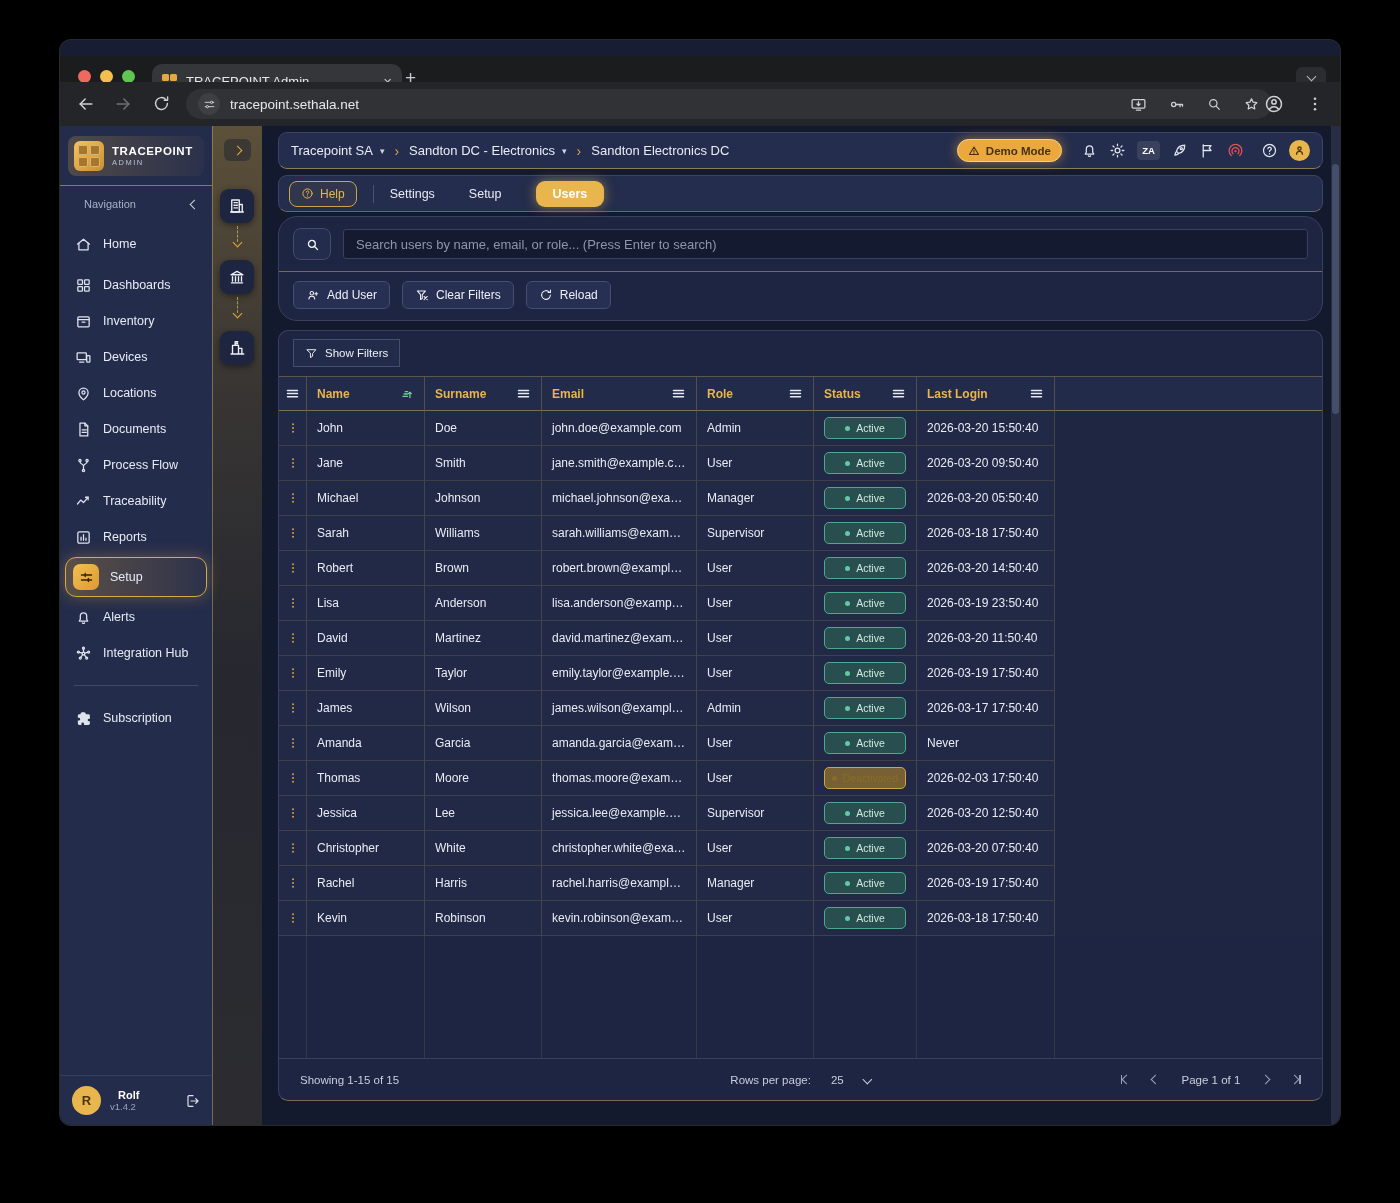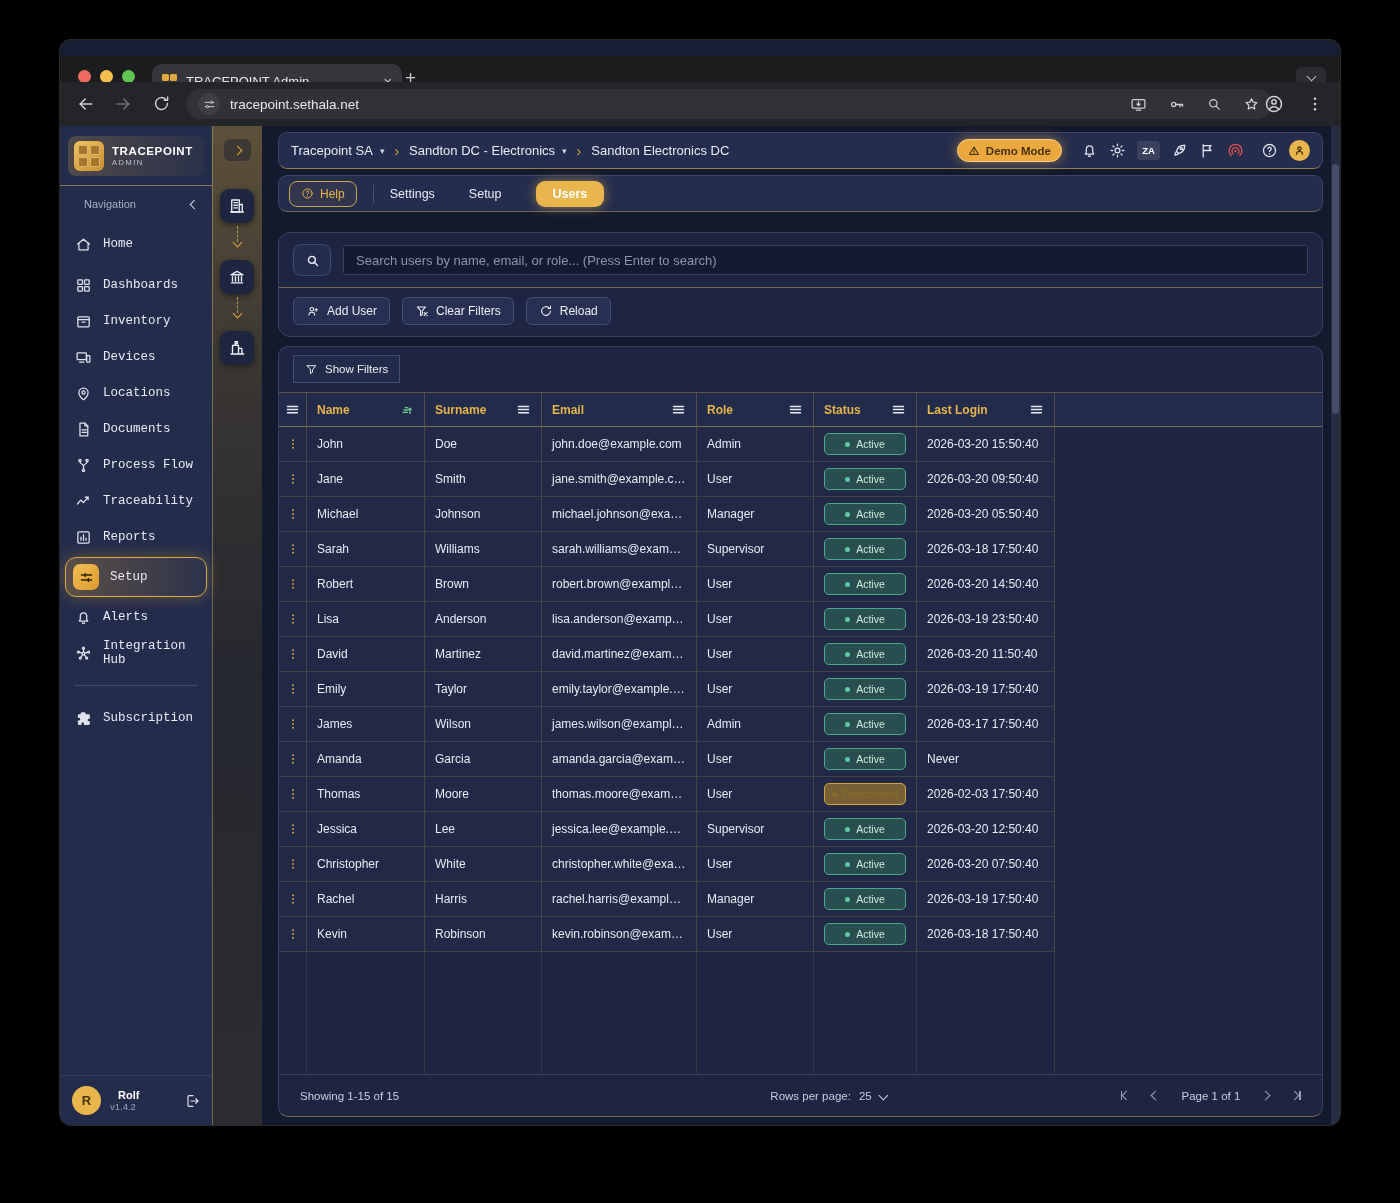--- a/index.html
+++ b/index.html
@@ -36,21 +36,21 @@
   
   .sidebar{position:absolute;left:0;top:0;bottom:0;width:152px;background:#232c4b;border-right:1px solid rgba(214,178,92,.4);display:flex;flex-direction:column;}
   .brandwrap{padding:10px 8px 9px 8px;border-bottom:1px solid rgba(220,181,92,.55);}
   .brand{display:flex;align-items:center;gap:8px;background:linear-gradient(90deg,rgba(233,176,68,.22),rgba(233,176,68,.04));border-radius:8px;padding:5px 6px;}
   .brandtile{width:30px;height:30px;border-radius:6px;background:linear-gradient(135deg,#f3c35f,#c98f2e);display:grid;grid-template-columns:10px 10px;grid-template-rows:10px 10px;gap:2px;align-content:center;justify-content:center;}
   .brandtile span{background:#a8762a;border-radius:2px;box-shadow:inset 0 0 0 1px rgba(255,235,180,.55);}
   .brandname{color:#fff;font-size:11.5px;font-weight:700;letter-spacing:.6px;line-height:1.1;}
   .brandsub{color:#b9c0d4;font-size:7.5px;letter-spacing:1.5px;}
   .navlabel{display:flex;align-items:center;justify-content:space-between;padding:12px 14px 8px 24px;color:#a7b0c8;font-size:11px;}
   .navlist{flex:1;padding-top:8px;}
-  .navitem{display:flex;align-items:center;gap:11px;height:36px;padding:0 0 0 15px;color:#e8ebf5;font-size:12.5px;font-weight:500;cursor:default;font-family:Liberation Mono, monospace;}
+  .navitem{display:flex;align-items:center;gap:11px;height:36px;padding:0 0 0 15px;color:#e8ebf5;font-size:12.5px;font-weight:500;cursor:default;}
   .navitem .nicon{width:17px;height:17px;color:#dfe3ee;flex:0 0 auto;}
   .navitem.active{margin:2px 5px;height:38px;padding-left:7px;border:1.5px solid #d9a940;border-radius:11px;background:linear-gradient(90deg,rgba(233,169,61,.28),rgba(233,169,61,.05));box-shadow:0 0 16px rgba(233,169,61,.35);}
   .navitem.active .iconbox{width:26px;height:26px;border-radius:7px;background:linear-gradient(135deg,#f2bf55,#dd9a2f);color:#2e2408;display:flex;align-items:center;justify-content:center;}
   .navdivider{height:1px;background:rgba(255,255,255,.14);margin:14px 14px;}
   .sidefoot{border-top:1px solid rgba(255,255,255,.09);padding:10px 12px;display:flex;align-items:center;gap:9px;}
   .uavatar{width:29px;height:29px;border-radius:50%;background:#e9b64d;color:#4a350e;font-weight:700;font-size:13px;display:flex;align-items:center;justify-content:center;}
   .uname{color:#fff;font-size:11px;font-weight:700;line-height:1.15;padding-left:8px;}
   .uver{color:#9aa3b8;font-size:9.5px;}
   .logout{margin-left:auto;color:#dfe3ee;width:16px;height:16px;}
 
@@ -75,21 +75,21 @@
   .topavatar{width:21px;height:21px;border-radius:50%;background:#e9b64d;color:#4a350e;display:flex;align-items:center;justify-content:center;}
   .topic{width:17px;height:17px;}
   .topic.red{color:#e05252}
 
   .bar-tabs{height:37px;margin-top:6px;display:flex;align-items:center;padding:0 10px;border-bottom-color:rgba(214,178,92,.45);}
   .helpbtn{display:flex;align-items:center;gap:6px;border:1px solid #caa449;color:#e9b64d;background:rgba(233,180,77,.07);height:24px;padding:0 11px;border-radius:8px;font-size:12px;}
   .tabdivider{width:1px;height:18px;background:#4a5270;margin:0 16px;}
   .apptab{color:#e9ecf5;font-size:12.5px;margin-right:34px;}
   .apptab.active{background:#e9b64d;color:#fff;font-weight:600;border-radius:9px;height:26px;display:flex;align-items:center;padding:0 17px;margin-right:0;box-shadow:0 0 12px rgba(233,182,77,.55);}
 
-  .panelA{margin-top:20px;background:#1d2542;border:1px solid #39405e;border-radius:12px;overflow:hidden;}
+  .panelA{margin-top:4px;background:#1d2542;border:1px solid #39405e;border-radius:19px;overflow:hidden;}
   .searchrow{display:flex;align-items:center;gap:12px;padding:11px 14px;border-bottom:1px solid rgba(214,178,92,.5);}
   .magbtn{width:36px;height:30px;border-radius:8px;border:1px solid #434b6b;background:#232c4c;color:#eef1f8;display:flex;align-items:center;justify-content:center;flex:0 0 auto;}
   .searchinput{flex:1;height:28px;background:#141b31;border:1px solid #39415f;border-radius:3px;color:#e8ebf5;font-size:13px;padding:0 12px;font-family:"Liberation Sans",sans-serif;outline:none;}
   .searchinput::placeholder{color:#8d95ab;}
   .btnrow{display:flex;gap:12px;padding:9px 14px 11px 14px;}
   .abtn{display:flex;align-items:center;gap:7px;background:#272f52;border:1px solid #454e71;border-radius:6px;color:#eef0f6;font-size:12px;height:28px;padding:0 12px;}
   .abtn .bicon{width:14px;height:14px;}
 
   .tablecard{margin-top:9px;background:#1d2542;border:1px solid #39405e;border-bottom-color:rgba(214,178,92,.5);border-radius:10px;height:769px;display:flex;flex-direction:column;overflow:hidden;}
   .cardtools{padding:8px 14px 9px 14px;}
@@ -107,21 +107,21 @@
   .trow .cell.c-fill{border-right:none;border-bottom:none;background:#1e2641;}
   .pill{width:84px;height:20px;border-radius:5px;display:flex;align-items:center;justify-content:center;gap:6px;font-size:10.5px;}
   .pill .dot{width:5px;height:5px;border-radius:50%;background:currentColor;}
   .pill.active{background:rgba(47,110,89,.55);border:1px solid #4da98c;color:#cdeadb;}
   .pill.active .dot{background:#62c9a5;}
   .pill.deactivated{background:rgba(176,132,44,.6);border:1px solid #cfa53f;color:#8a6d22;}
   .tfill{flex:1;}
   .tfill .fcell{border-right:1px solid rgba(199,168,84,.14);}
   .tfill .fcell.fillcol{border-right:none;}
   .tfoot{height:41px;border-top:1px solid #39405e;display:flex;align-items:center;padding:0 21px;color:#c9cedd;font-size:11.5px;position:relative;}
-  .rpp{position:absolute;left:50%;transform:translateX(-50%);display:flex;align-items:center;gap:8px;color:#c9cedd;margin-left:28px;}
+  .rpp{position:absolute;left:50%;transform:translateX(-50%);display:flex;align-items:center;gap:20px;color:#c9cedd;}
   .pager{margin-left:auto;display:flex;align-items:center;gap:22px;color:#b9c0d2;}
   .pgbtn{display:flex;align-items:center;gap:1px;color:#9aa3b8;}
   .pgbar{display:inline-block;width:1.7px;height:9px;background:currentColor;}
   .chev{display:inline-block;width:6px;height:6px;border-right:1.7px solid currentColor;border-bottom:1.7px solid currentColor;}
   .chev.r{transform:rotate(-45deg);}
   .chev.l{transform:rotate(135deg);}
   .chev.d{transform:rotate(45deg);margin-top:-3px;}
 </style>
 </head>
 <body>

